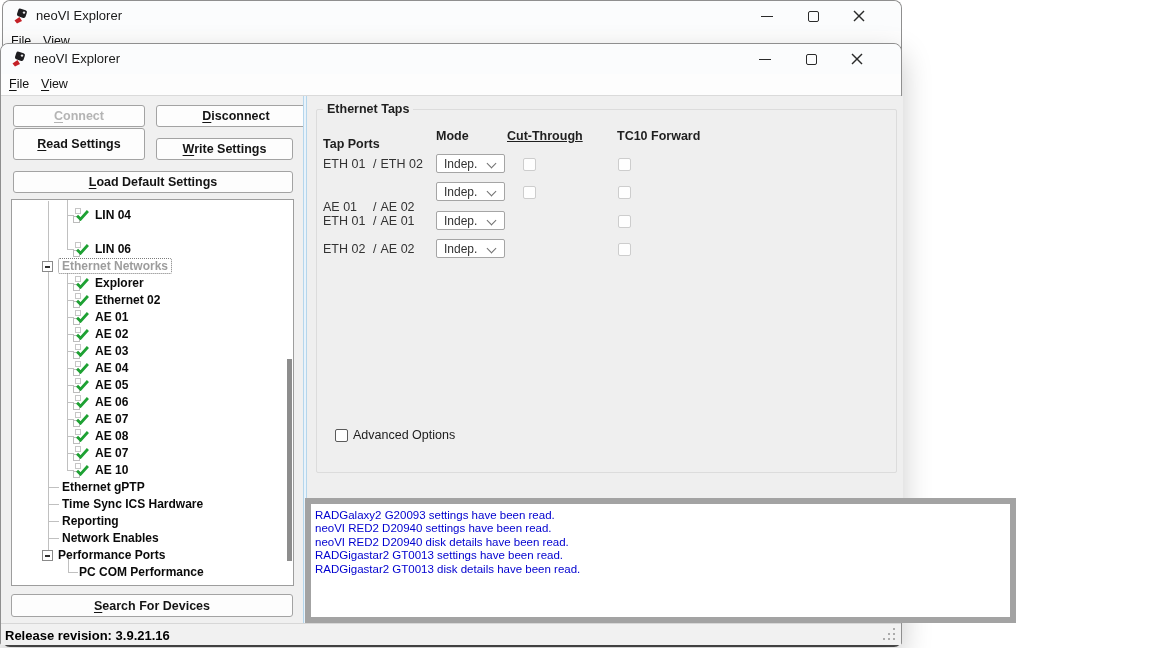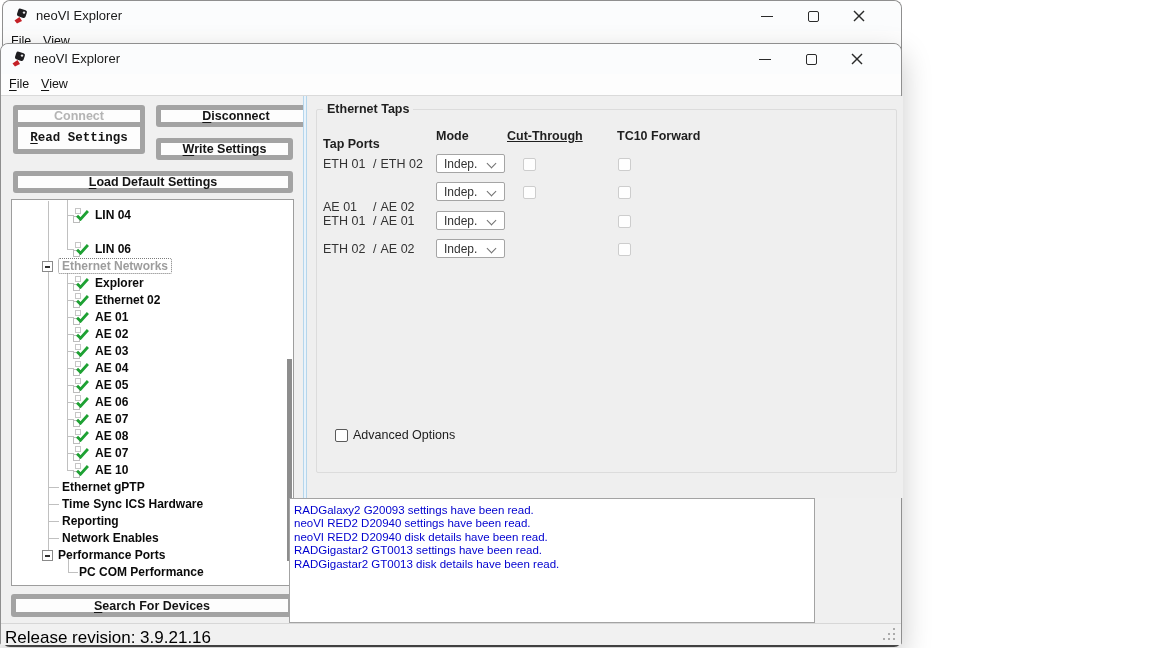--- a/index.html
+++ b/index.html
@@ -25,27 +25,27 @@
   .glyph-min { width:12px; height:0; border-top:1.5px solid #2a2a2a; }
   .glyph-max { width:11px; height:11px; border:1.3px solid #2a2a2a; border-radius:2px; }
   .menubar { position:absolute; left:0; top:30px; right:0; height:22px; background:#fdfdfd;
              border-bottom:1px solid #dadada; }
   .menuitem { position:absolute; top:3px; font-size:12.5px; color:#111; }
   .mi-file { left:8px; } .mi-view { left:40px; }
   .u { text-decoration:underline; text-underline-offset:2px; }
   .back .menubar { border-bottom:none; background:#fdfdfd; }
 
   
-  .btn { position:absolute; background:#fdfdfd; border:5px solid #a3a3a3; border-radius:3px;
+  .btn { position:absolute; background:#fdfdfd; border:1px solid #a3a3a3; border-radius:3px;
          font-weight:700; font-size:12.5px; color:#141414; display:flex; align-items:center;
          justify-content:center; cursor:default; }
   .btn.disabled { color:#b4b4b4; }
   .b-connect    { left:12px;  top:61px;  width:132px; height:22px; }
   .b-disconnect { left:155px; top:61px;  width:160px; height:22px; }
-  .b-read       { left:12px;  top:78px;  width:132px; height:32px;font-family:Liberation Mono, monospace; }
+  .b-read       { left:12px;  top:84px;  width:132px; height:32px; }
   .b-write      { left:155px; top:94px;  width:137px; height:22px; }
   .b-load       { left:12px;  top:127px; width:280px; height:22px; }
   .b-search     { left:10px;  top:550px; width:282px; height:23px; }
 
   .treebox { position:absolute; left:10px; top:155px; width:283px; height:387px;
              background:#ffffff; border:1px solid #9d9d9d; overflow:hidden; }
   .vline { position:absolute; width:0; border-left:1px solid #c0c0c0; }
   .trow { position:absolute; left:0; width:270px; height:17px; }
   .conn { position:absolute; top:8px; height:0; border-top:1px solid #c0c0c0; }
   .child .conn { left:55px; width:7px; }
@@ -92,26 +92,26 @@
   .combo .cval { position:absolute; left:7px; top:2px; }
   .combo::after { content:""; position:absolute; right:9px; top:5px; width:6px; height:6px;
                   border-right:1.4px solid #707070; border-bottom:1.4px solid #707070;
                   transform:rotate(45deg); }
   .cb { position:absolute; width:13px; height:13px; background:#fefefe; border-radius:2px; }
   .cb.dis { border:1px solid #cdcdcd; }
   .cb.en  { border:1px solid #5a5a5a; }
   .adv-label { position:absolute; left:46px; top:332px; font-size:12.5px; color:#1c1c1c; }
 
   
-  .logbox { position:absolute; left:288px; top:454px; width:526px; height:125px;
-            background:#ffffff; border:1px solid #a3a3a3; padding:5px 4px; }
+  .logbox { position:absolute; left:304px; top:454px; width:711px; height:125px;
+            background:#ffffff; border:6px solid #a3a3a3; padding:5px 4px; }
   .logline { font-size:11.5px; line-height:13.4px; color:#0000cf; white-space:nowrap; }
   .statusbar { position:absolute; left:0; top:579px; width:900px; height:22px;
                background:#f1f1f1; border-top:1px solid #d7d7d7; }
-  .statustext { position:absolute; left:4px; top:4px; font-weight:400; font-size:17px;
+  .statustext { position:absolute; left:4px; top:4px; font-weight:700; font-size:13px;
                 color:#000; }
   .grip { position:absolute; right:6px; bottom:5px; width:2px; height:2px; background:#ababab;
           box-shadow:0 -5px #ababab, 0 -10px #ababab, -5px 0 #ababab, -5px -5px #ababab,
                      -10px 0 #ababab; }
 
   .xsvg { width:12px; height:12px; }
   .xsvg line { stroke:#2a2a2a; stroke-width:1.4; }
 </style>
 </head>
 <body>

